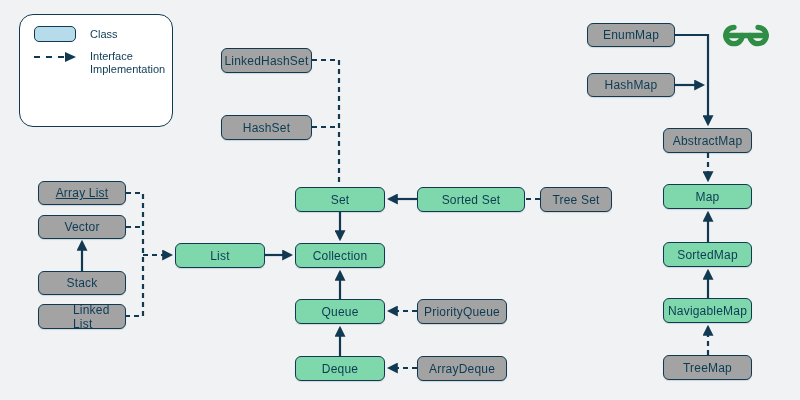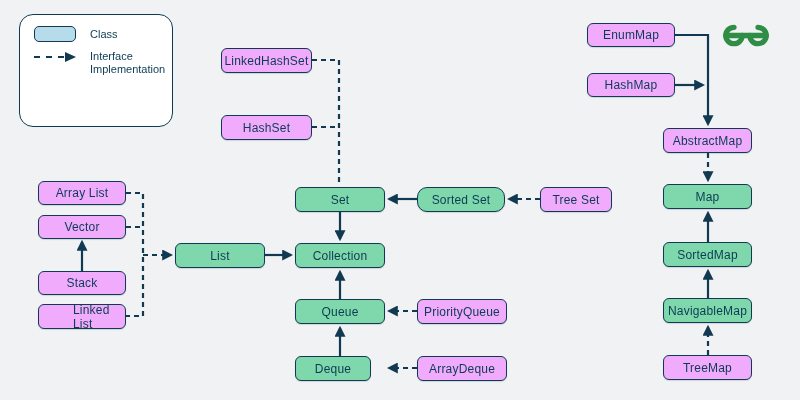--- a/index.html
+++ b/index.html
@@ -11,21 +11,21 @@
   #edges-layer{position:absolute;left:0;top:0;width:800px;height:400px;}
   .edge{fill:none;stroke:#113a52;stroke-width:2.2;}
   .edge.dashed{stroke-dasharray:5 4;}
   .node{
     position:absolute;box-sizing:border-box;
     display:flex;align-items:center;justify-content:center;
     border:1.5px solid #113a52;border-radius:6px;
     font-size:12px;color:#0c3b54;letter-spacing:.2px;
     box-shadow:0 1px 1px rgba(17,58,82,.15);
   }
-  .node.class{background:#f0abfc;}
+  .node.class{background:#a3a3a3;}
   .node.interface{background:#7ed8ab;}
   
   #legend{
     position:absolute;left:19px;top:14px;width:154px;height:113px;
     box-sizing:border-box;background:#ffffff;
     border:1.6px solid #113a52;border-radius:14px;
     padding:11px 8px 0 14px;
   }
   .legend-row{display:flex;align-items:center;gap:14px;margin-bottom:8px;}
   .legend-row.top{align-items:flex-start;}
@@ -69,30 +69,30 @@
       <path d="M 675 85 L 703 85" class="edge solid" marker-end="url(#arrowhead)"></path>
       <path d="M 708 153 L 708 180" class="edge dashed" marker-end="url(#arrowhead)"></path>
       <path d="M 708 242 L 708 213" class="edge solid" marker-end="url(#arrowhead)"></path>
       <path d="M 708 298 L 708 271" class="edge solid" marker-end="url(#arrowhead)"></path>
       <path d="M 708 355 L 708 327" class="edge dashed" marker-end="url(#arrowhead)"></path>
     </svg>
 
   <div id="nodes-layer">
       <div class="node class" style="left: 221px; top: 48px; width: 91px; height: 25px;">LinkedHashSet</div>
       <div class="node class" style="left: 221px; top: 115px; width: 91px; height: 25px;">HashSet</div>
-      <div class="node class" style="left: 38px; top: 181px; width: 88px; height: 24px;">Array List</div>
+      <div class="node class" style="left: 38px; top: 181px; width: 88px; height: 24px; text-decoration: underline;">Array List</div>
       <div class="node class" style="left: 38px; top: 215px; width: 88px; height: 24px;">Vector</div>
       <div class="node class" style="left: 38px; top: 271px; width: 88px; height: 24px; text-align: center;">Stack</div>
       <div class="node class" style="left: 38px; top: 304px; width: 88px; height: 25px; padding-left: 34px;">Linked List</div>
       <div class="node interface" style="left: 175px; top: 243px; width: 90px; height: 25px;">List</div>
       <div class="node interface" style="left: 295px; top: 187px; width: 90px; height: 25px;">Set</div>
       <div class="node interface" style="left: 295px; top: 243px; width: 90px; height: 25px;">Collection</div>
       <div class="node interface" style="left: 295px; top: 299px; width: 90px; height: 25px;">Queue</div>
-      <div class="node interface" style="left: 295px; top: 356px; width: 76px; height: 25px; text-align: center;">Deque</div>
-      <div class="node interface" style="left: 417px; top: 187px; width: 88px; height: 25px; border-radius: 10px;">Sorted Set</div>
+      <div class="node interface" style="left: 295px; top: 356px; width: 90px; height: 25px; text-align: center;">Deque</div>
+      <div class="node interface" style="left: 417px; top: 187px; width: 108px; height: 25px;">Sorted Set</div>
       <div class="node class" style="left: 540px; top: 187px; width: 72px; height: 25px;">Tree Set</div>
       <div class="node class" style="left: 417px; top: 299px; width: 90px; height: 25px;">PriorityQueue</div>
       <div class="node class" style="left: 417px; top: 356px; width: 90px; height: 25px;">ArrayDeque</div>
       <div class="node class" style="left: 587px; top: 23px; width: 88px; height: 24px;">EnumMap</div>
       <div class="node class" style="left: 587px; top: 73px; width: 88px; height: 24px;">HashMap</div>
       <div class="node class" style="left: 663px; top: 128px; width: 89px; height: 25px;">AbstractMap</div>
       <div class="node interface" style="left: 663px; top: 184px; width: 89px; height: 25px;">Map</div>
       <div class="node interface" style="left: 663px; top: 242px; width: 89px; height: 25px;">SortedMap</div>
       <div class="node interface" style="left: 663px; top: 298px; width: 89px; height: 25px;">NavigableMap</div>
       <div class="node class" style="left: 663px; top: 355px; width: 89px; height: 25px;">TreeMap</div>

